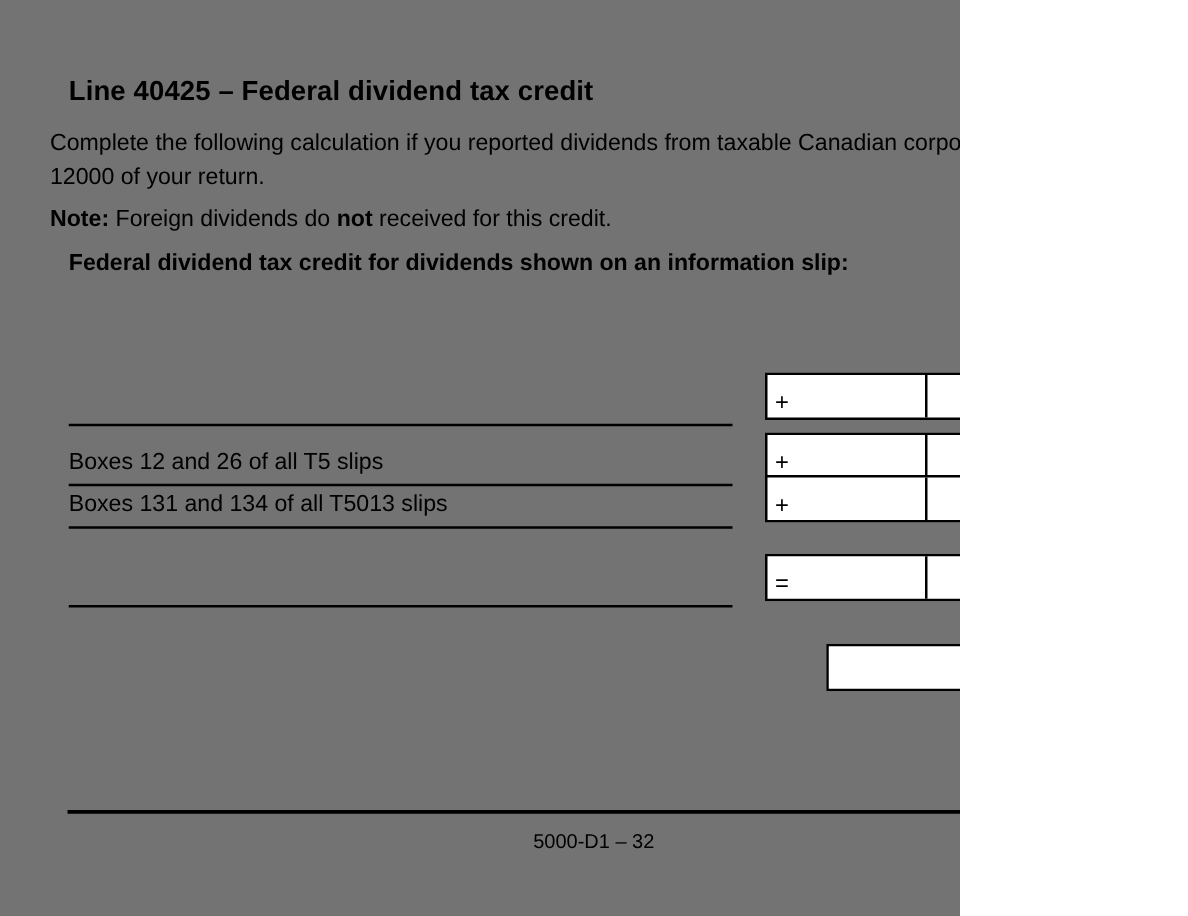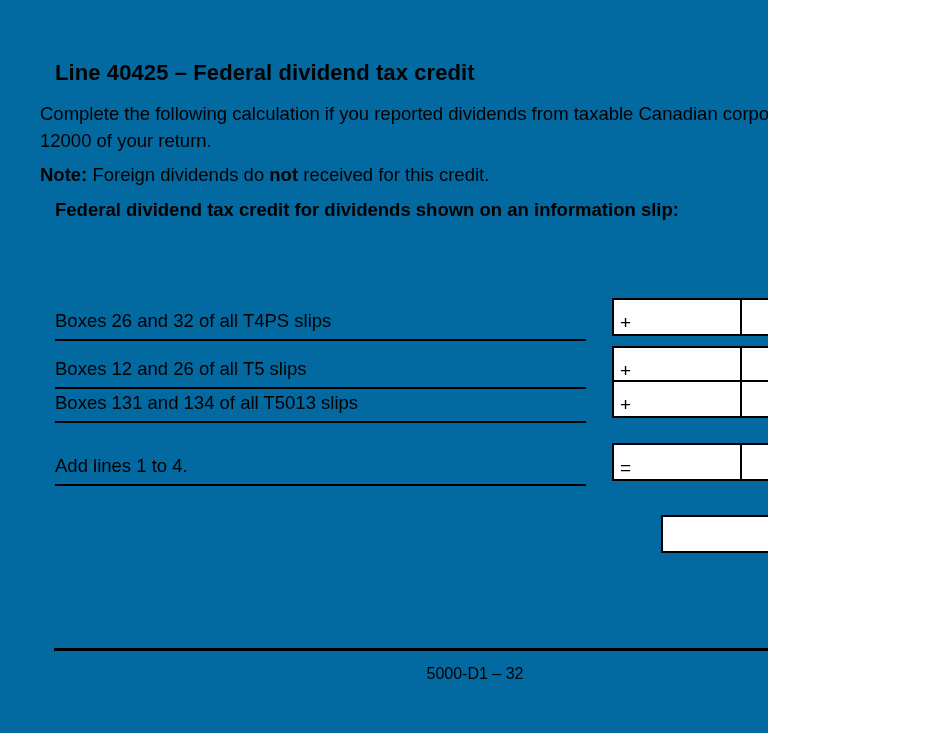--- a/index.html
+++ b/index.html
@@ -9,21 +9,21 @@
     background: #ffffff;
   }
   body {
     font-family: "Liberation Sans", sans-serif;
     color: #000000;
   }
   #page {
     position: relative;
     width: 768px;
     height: 733px;
-    background: #0369a1;
+    background: #737373;
     overflow: hidden;
   }
 
   
   .heading {
     position: absolute;
     left: 55px;
     top: 60px;
     font-size: 22px;
     font-weight: bold;
@@ -154,21 +154,20 @@
   <div class="heading">Line 40425 – Federal dividend tax credit</div>
 
   <div class="para" id="para-intro">Complete the following calculation if you reported dividends from taxable Canadian corporations on line 12000 of your return.</div>
 
   <div class="para" id="para-note"><span class="note-label">Note:</span><span> Foreign dividends do </span><span class="inline-bold">not</span><span> received for this credit.</span></div>
 
   <div class="subheading">Federal dividend tax credit for dividends shown on an information slip:</div>
 
 
   <div class="calc-row" style="top:293px;">
-    <div class="row-label">Boxes 26 and 32 of all T4PS slips</div>
     <div class="row-rule"></div>
     <div class="amount-box" style="left:612px; top:5px;">
       <span class="operator">+</span>
       <span class="value"></span>
       <span class="cents-divider"></span>
     </div>
     <div class="line-no" style="left:795px; top:16px;">2</div>
   </div>
 
   <div class="calc-row" style="top:341px;">
@@ -187,21 +186,20 @@
     <div class="row-rule"></div>
     <div class="amount-box" style="left:612px; top:5px;">
       <span class="operator">+</span>
       <span class="value"></span>
       <span class="cents-divider"></span>
     </div>
     <div class="line-no" style="left:795px; top:16px;">4</div>
   </div>
 
   <div class="calc-row" style="top:438px;">
-    <div class="row-label">Add lines 1 to 4.</div>
     <div class="row-rule"></div>
     <div class="amount-box" style="left:612px; top:5px;">
       <span class="operator">=</span>
       <span class="value"></span>
       <span class="cents-divider"></span>
     </div>
   </div>
 
   <svg id="carry-arrow" viewBox="0 0 56 56">
     <path d="M2 7 H21 V27" fill="none" stroke="#000000" stroke-width="3"></path>

